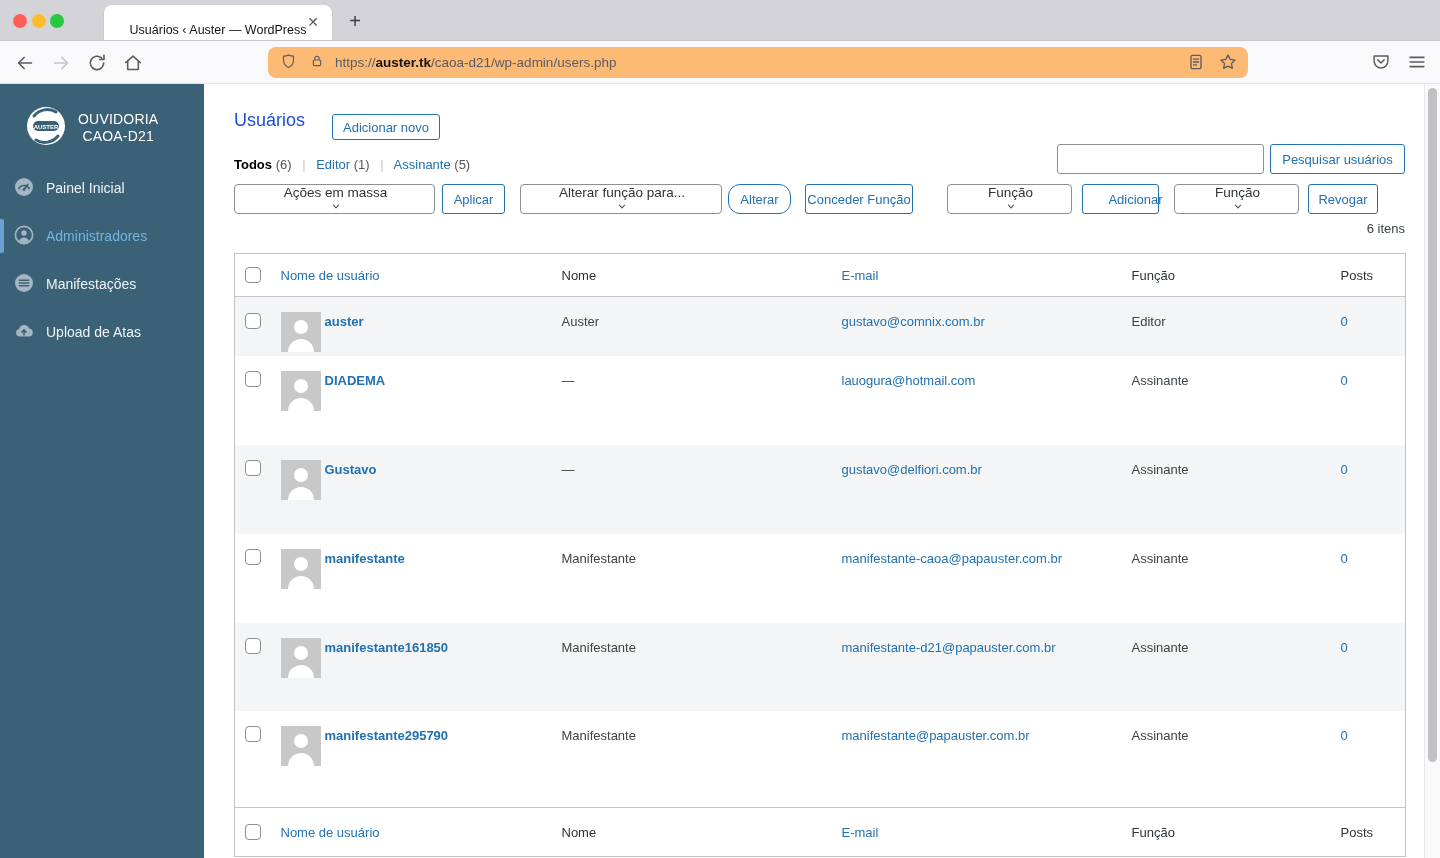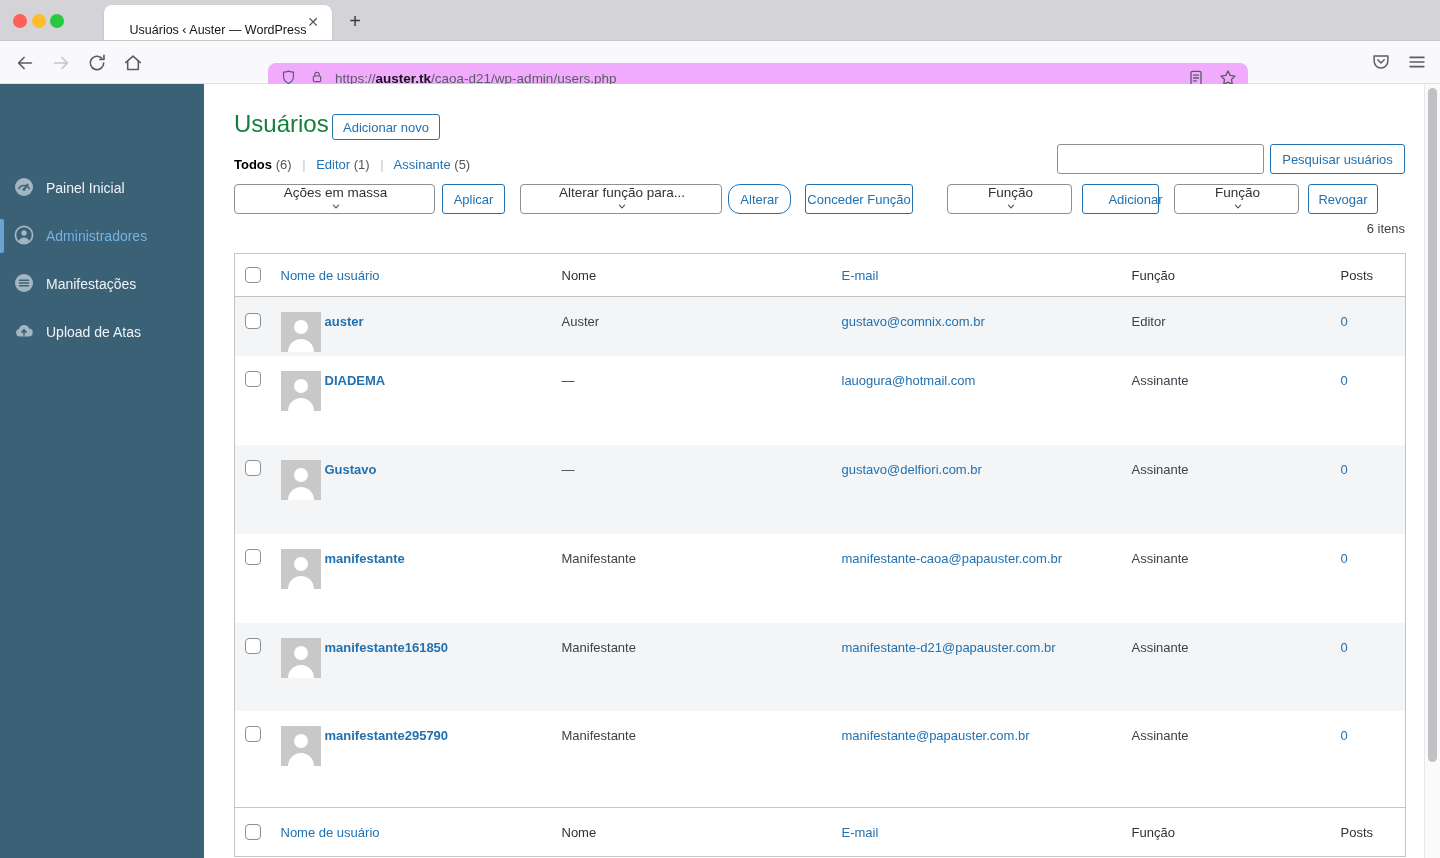--- a/index.html
+++ b/index.html
@@ -17,21 +17,21 @@
          display:flex; align-items:center; justify-content:center; box-shadow:0 1px 2px rgba(0,0,0,.15); }
   .tab-title { font-size:12.5px; color:#15141a; white-space:nowrap; }
   .tab-close { position:absolute; right:10px; top:8px; width:18px; height:18px; display:flex; align-items:center;
                justify-content:center; color:#5b5b66; font-size:14px; line-height:1; border-radius:4px; cursor:default; }
   .newtab { position:absolute; left:342px; top:8px; width:26px; height:26px; display:flex; align-items:center;
             justify-content:center; color:#3a3a42; font-size:20px; font-weight:300; }
 
   .navbar { position:absolute; left:0; top:40px; width:1440px; height:44px; background:#f9f9fb;
             border-top:1px solid #c8c8cc; border-bottom:1px solid #e2e2e5; }
   .navbtn { position:absolute; top:11px; width:22px; height:22px; }
-  .urlbar { position:absolute; left:268px; top:22px; width:980px; height:31px; background:#f0abfc; border-radius:8px;
+  .urlbar { position:absolute; left:268px; top:6px; width:980px; height:31px; background:#fdba74; border-radius:8px;
             display:flex; align-items:center; }
   .urlbar .icn { margin-left:12px; flex:0 0 auto; }
   .urltext { margin-left:10px; font-size:13.5px; color:#5b5b66; white-space:nowrap; }
   .urltext b { color:#15141a; font-weight:700; }
   .url-right { position:absolute; right:10px; top:5px; display:flex; gap:12px; }
   .chrome-right { position:absolute; top:10px; }
 
   
   .sidebar { position:absolute; left:0; top:84px; width:204px; height:774px; background:#3b6176; }
   .brand { position:absolute; left:26px; top:22px; display:flex; align-items:center; gap:12px; }
@@ -39,21 +39,21 @@
   .menu { position:absolute; left:0; top:80px; width:204px; }
   .menu-item { position:relative; height:48px; display:flex; align-items:center; padding-left:14px; gap:12px;
                color:#eef3f7; font-size:14px; cursor:pointer; }
   .menu-item .bar { display:none; }
   .menu-item.active { color:#72b3e3; }
   .menu-item.active .bar { display:block; position:absolute; left:0; top:7px; width:4px; height:34px;
                            background:#6ba2d4; border-radius:0 2px 2px 0; }
 
   
   .content { position:absolute; left:204px; top:84px; width:1220px; height:774px; background:#fff; }
-  .page-title { position:absolute; left:30px; top:26px; font-size:24px; font-weight:400; color:#15803d; }
+  .page-title { position:absolute; left:30px; top:26px; font-size:18px; font-weight:400; color:#1d4ed8; }
   .btn { display:inline-flex; align-items:center; justify-content:center; background:#fff; border:1px solid #2271b1;
          color:#2271b1; border-radius:3px; font-size:13px; height:30px; padding:0 10px; cursor:pointer; white-space:nowrap; }
   .add-new { position:absolute; left:128px; top:30px; height:26px; }
   .filters { position:absolute; left:30px; top:73px; font-size:13px; white-space:nowrap; }
   .filters .cur { font-weight:700; color:#000; }
   .filters a { color:#2271b1; text-decoration:none; cursor:pointer; }
   .filters .cnt { color:#50575e; }
   .filters .sep { color:#c3c4c7; margin:0 7px; }
   .search-input { position:absolute; left:853px; top:60px; width:207px; height:30px; border:1px solid #8c8f94;
                   border-radius:3px; background:#fff; font-size:13px; padding:0 8px; font-family:inherit; }
@@ -174,20 +174,35 @@
         </svg>
     </span>
     <span class="chrome-right" style="right:12px">
       <svg width="22" height="22" viewBox="0 0 24 24" fill="none" stroke="#5b5b66" stroke-width="1.8" stroke-linecap="round">
           <path d="M4.5 7h15M4.5 12h15M4.5 17h15"></path>
         </svg>
     </span>
   </div>
 
   <div class="sidebar">
+    <div class="brand">
+      <span>
+        <svg width="40" height="40" viewBox="0 0 40 40">
+          <circle cx="20" cy="20" r="19" fill="#fff"></circle>
+          <path d="M8 10 A17 17 0 0 1 30 6" fill="none" stroke="#3b6176" stroke-width="3" stroke-linecap="round"></path>
+          <path d="M32 30 A17 17 0 0 1 10 34" fill="none" stroke="#3b6176" stroke-width="3" stroke-linecap="round"></path>
+          <rect x="7" y="15" width="26" height="10" rx="5" fill="#3b6176"></rect>
+          <text x="20" y="22.6" text-anchor="middle" font-family="Liberation Sans, sans-serif" font-size="6" font-weight="bold" fill="#fff">AUSTER</text>
+        </svg>
+      </span>
+      <div class="brand-text">
+        <div>OUVIDORIA</div>
+        <div>CAOA-D21</div>
+      </div>
+    </div>
 
     <div class="menu">
       <div class="menu-item">
 
         <span>
           <svg width="20" height="20" viewBox="0 0 20 20">
               <circle cx="10" cy="10" r="9" fill="#a4b6c2"></circle>
               <path d="M4.6 12.3a5.8 5.8 0 0 1 10.8 0" fill="none" stroke="#3b6176" stroke-width="1.5"></path>
               <path d="M10 12.5 L13.6 7.6" stroke="#3b6176" stroke-width="1.8" stroke-linecap="round"></path>
               <circle cx="10" cy="12.6" r="1.4" fill="#3b6176"></circle>

